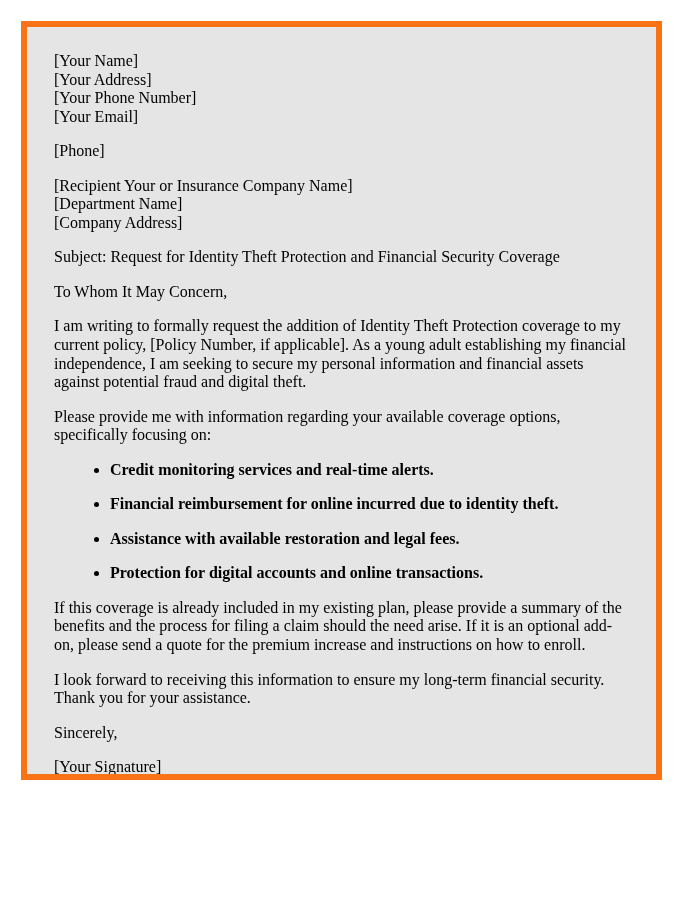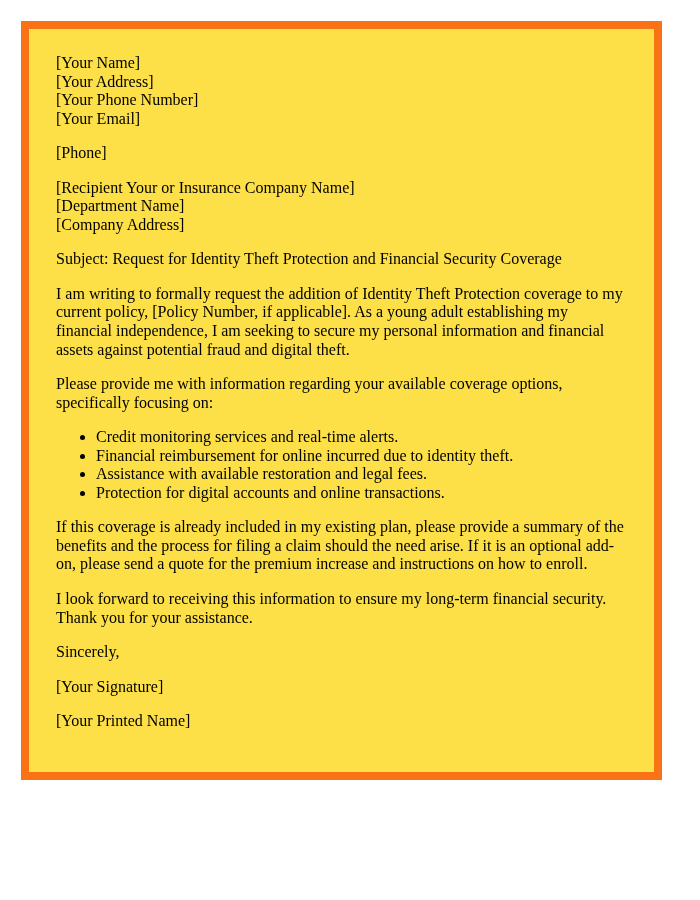--- a/index.html
+++ b/index.html
@@ -17,42 +17,43 @@
     color: #000000;
     -webkit-font-smoothing: none;
   }
   .letter-frame {
     position: absolute;
     left: 21px;
     top: 21px;
     width: 641px;
     height: 759px;
     box-sizing: border-box;
-    border: 8px solid #f97316;
-    background: #fde047;
+    border: 6px solid #f97316;
+    background: #e5e5e5;
     padding: 25px 28px 20px 27px;
     overflow: hidden;
   }
   .block {
     margin: 0 0 16px 0;
   }
   .block:first-child {
     margin-top: 0;
   }
   .line {
     white-space: pre-wrap;
   }
   ul.bullet-list {
     margin: 16px 0;
     padding: 0 0 0 40px;
     list-style-type: disc;
   }
   ul.bullet-list li {
-    margin: 0;
+    margin: 16px;
     padding: 0;
+    font-weight: bold;
   }
 </style>
 </head>
 <body>
 
 <div class="letter-frame">
 
   <div class="block">
     <div class="line">[Your Name]</div>
     <div class="line">[Your Address]</div>
@@ -65,20 +66,21 @@
   </div>
 
   <div class="block">
     <div class="line">[Recipient Your or Insurance Company Name]</div>
     <div class="line">[Department Name]</div>
     <div class="line">[Company Address]</div>
   </div>
 
   <div class="block">Subject: Request for Identity Theft Protection and Financial Security Coverage</div>
 
+  <div class="block">To Whom It May Concern,</div>
 
   <div class="block">I am writing to formally request the addition of Identity Theft Protection coverage to my current policy, [Policy Number, if applicable]. As a young adult establishing my financial independence, I am seeking to secure my personal information and financial assets against potential fraud and digital theft.</div>
 
   <div class="block">Please provide me with information regarding your available coverage options, specifically focusing on:</div>
 
   <ul class="bullet-list">
     <li>Credit monitoring services and real-time alerts.</li>
     <li>Financial reimbursement for online incurred due to identity theft.</li>
     <li>Assistance with available restoration and legal fees.</li>
     <li>Protection for digital accounts and online transactions.</li>

